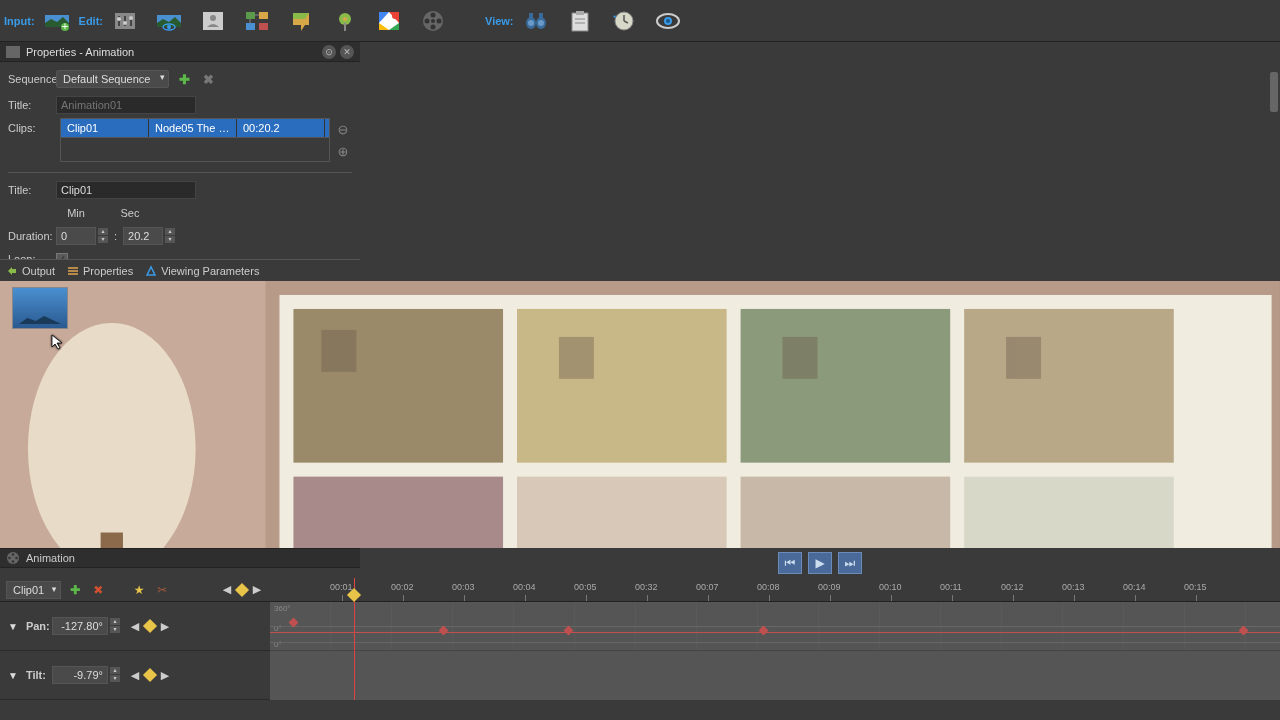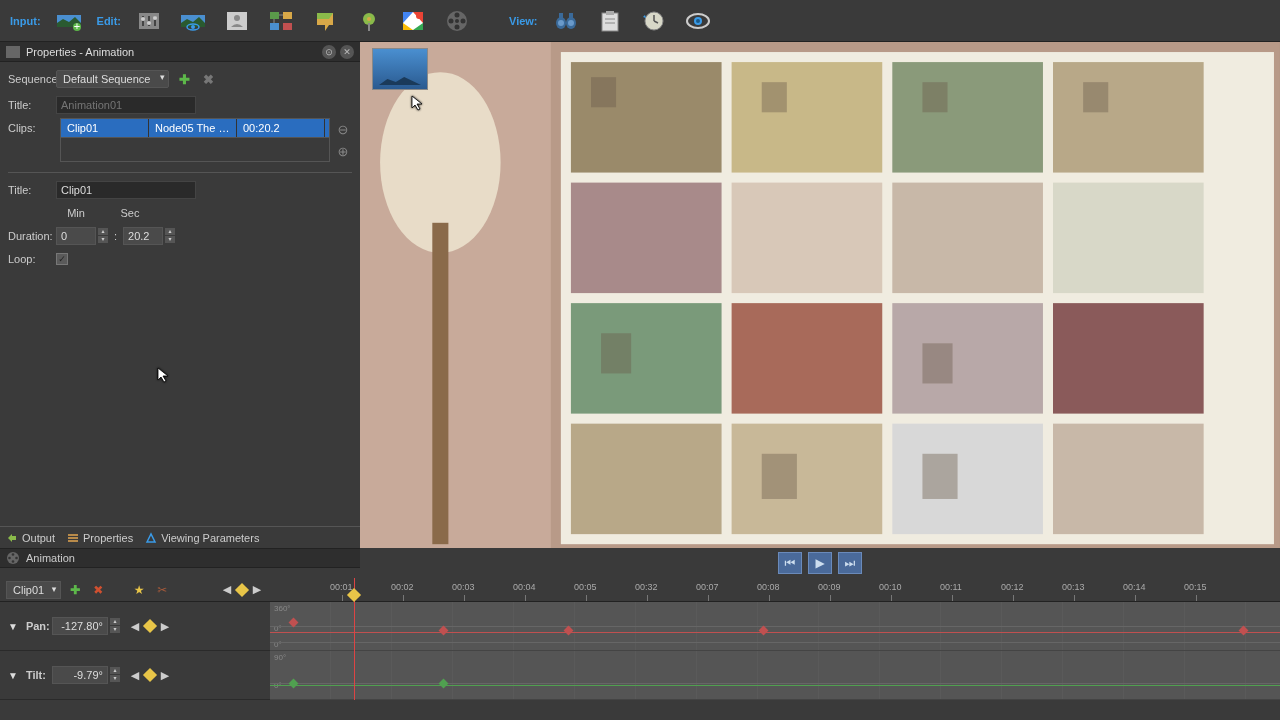--- a/index.html
+++ b/index.html
@@ -1,25 +1,25 @@
 <!DOCTYPE html>
 <html><head>
 <meta charset="utf-8">
 <style>
 * { margin: 0; padding: 0; box-sizing: border-box; font-family: Arial, sans-serif; font-size: 11px; color: #ccc; }
 body { background: #3a3a3a; width: 1280px; height: 720px; overflow: hidden; user-select: none; }
 
 
 .toolbar { height: 42px; background: #3a3a3a; display: flex; align-items: center; padding: 0 4px; border-bottom: 1px solid #222; }
-.toolbar-label { color: #3a9be8; font-weight: bold; margin: 0 6px; }
+.toolbar-label { color: #3a9be8; font-weight: bold; margin: 0 0; }
 .toolbar-icon { width: 36px; height: 30px; margin: 0 4px; display: flex; align-items: center; justify-content: center; cursor: pointer; border-radius: 3px; }
 .toolbar-icon svg { width: 28px; height: 24px; }
 
 
-.main { display: flex; height: 506px; }
+.main { display: flex; height: 506px; flex-direction: column; }
 .sidebar { width: 360px; background: #3a3a3a; display: flex; flex-direction: column; position: relative; }
 .panel-header { background: #2e2e2e; height: 20px; display: flex; align-items: center; padding: 0 6px; border-bottom: 1px solid #222; }
 .panel-header-icon { width: 14px; height: 12px; background: #666; margin-right: 6px; }
 .panel-header-title { flex: 1; color: #ddd; }
 .panel-header-btn { width: 14px; height: 14px; border-radius: 50%; background: #555; margin-left: 4px; display:flex; align-items:center; justify-content:center; font-size:9px; color:#bbb; cursor:pointer; }
 
 .panel-body { padding: 8px; flex: 1; overflow-y: auto; }
 .form-row { display: flex; align-items: center; margin-bottom: 8px; }
 .form-label { width: 48px; color: #ccc; }
 .select { background: #4a4a4a; border: 1px solid #555; padding: 2px 18px 2px 6px; color: #ddd; position: relative; border-radius: 2px; }
@@ -490,22 +490,14 @@
       <span class="axis-label" style="top:38px">0°</span>
       <div class="hline" style="top:24px"></div>
       <div class="hline" style="top:40px"></div>
       <div class="curve red" style="top:30px"></div>
       <div class="kf" style="left:20px; top:22px"></div>
       <div class="kf" style="left:170px; top:30px"></div>
       <div class="kf" style="left:295px; top:30px"></div>
       <div class="kf" style="left:490px; top:30px"></div>
       <div class="kf" style="left:970px; top:30px"></div>
     </div>
-    <div class="track-lane">
-      <span class="axis-label" style="top:2px">90°</span>
-      <span class="axis-label" style="top:30px">0°</span>
-      <div class="hline" style="top:32px"></div>
-      <div class="curve green" style="top:34px"></div>
-      <div class="kf green" style="left:20px; top:34px"></div>
-      <div class="kf green" style="left:170px; top:34px"></div>
-    </div>
   </div>
 </div>
 
 </body></html>

